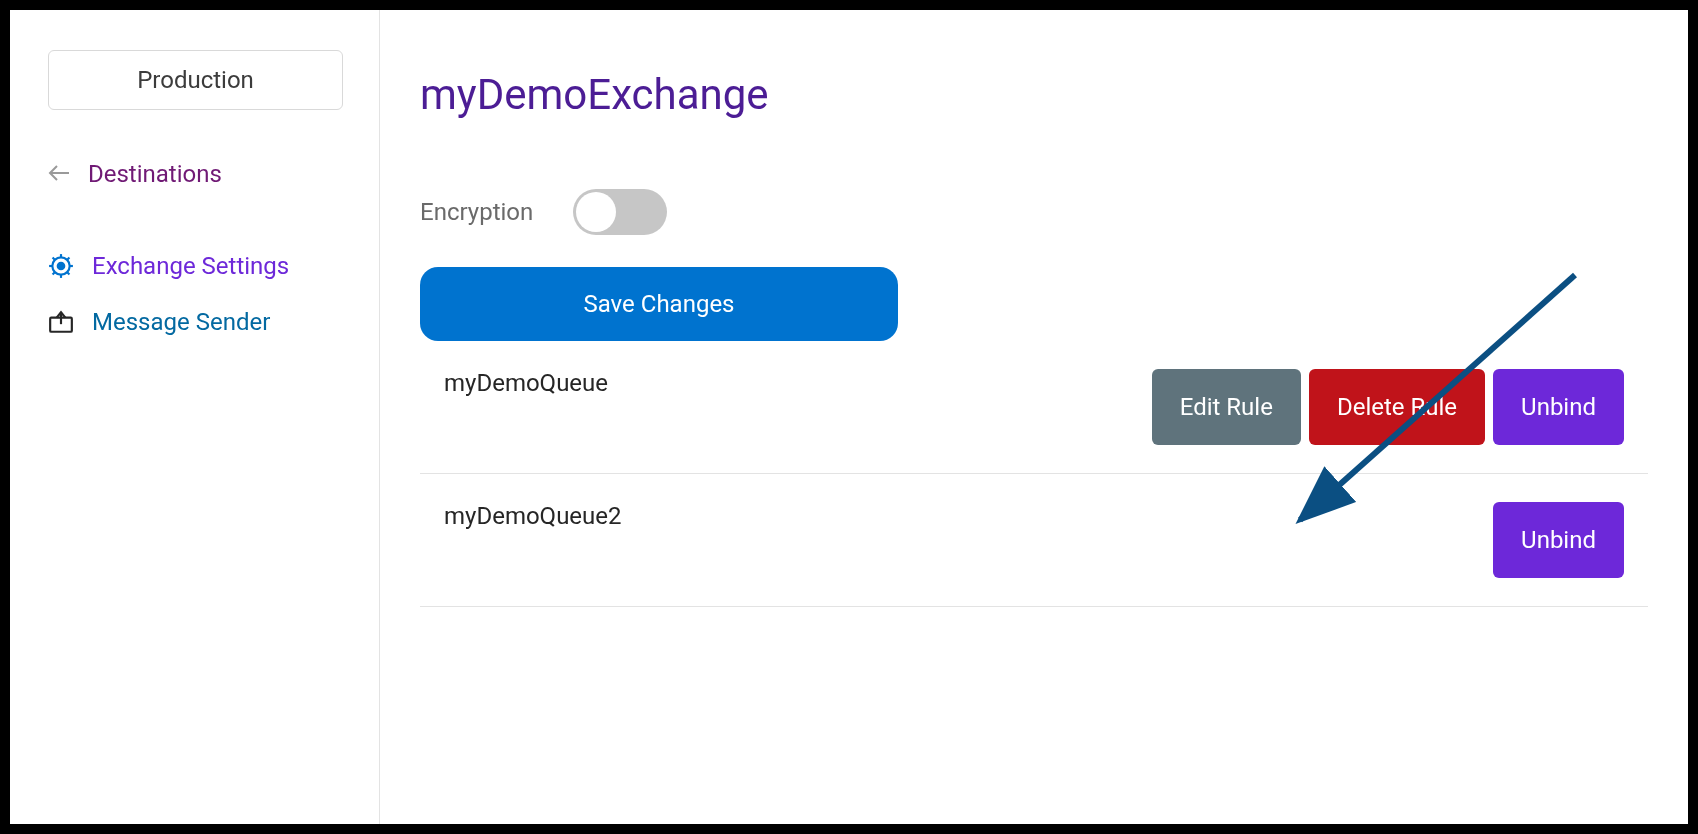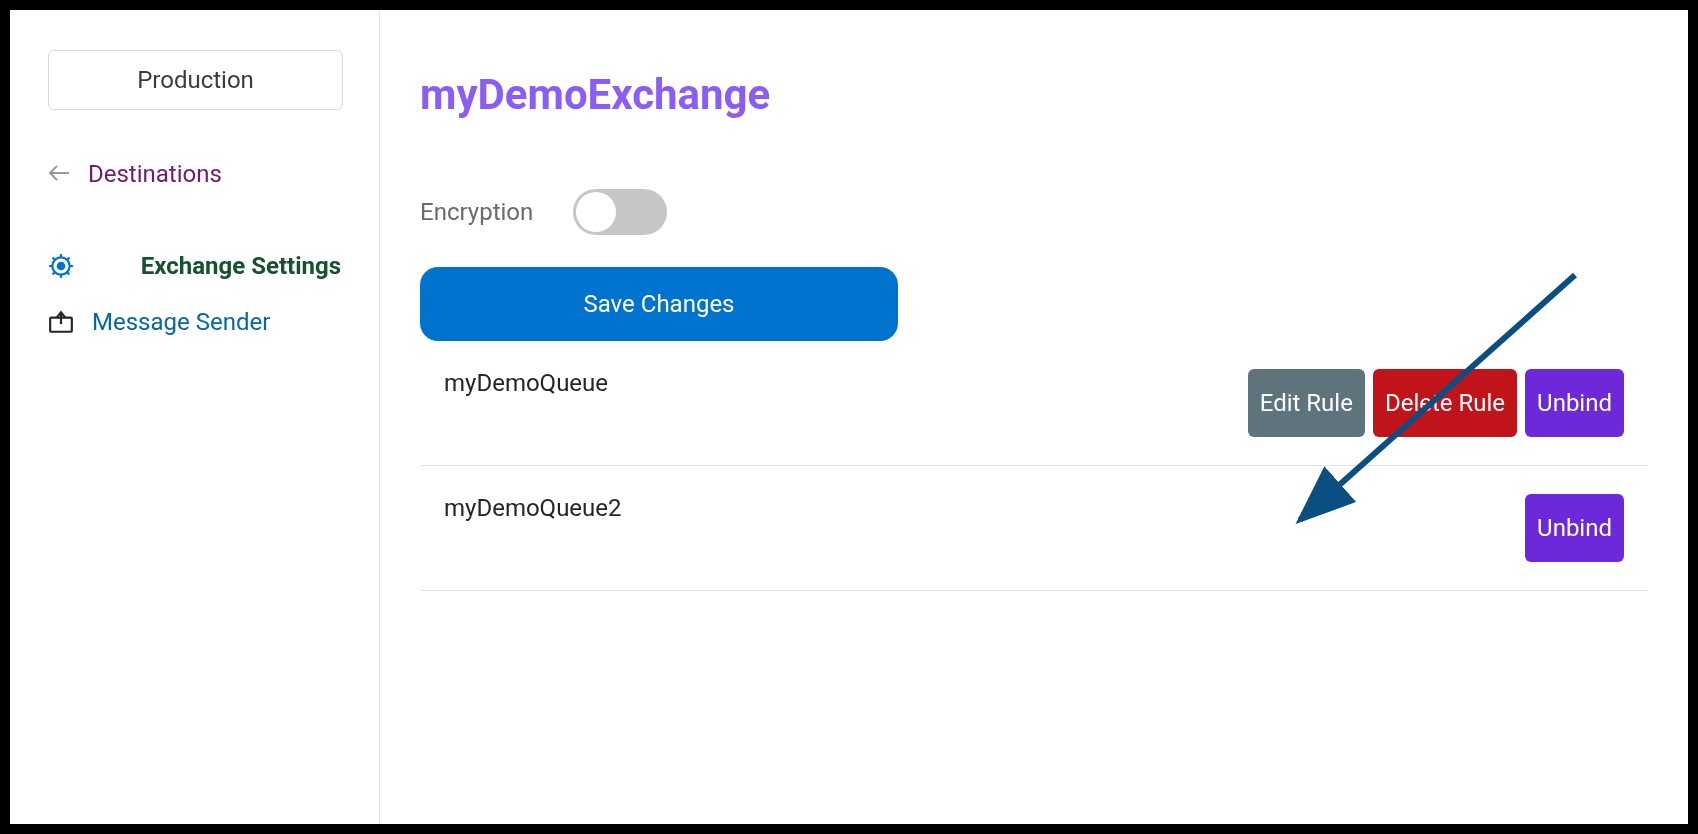--- a/index.html
+++ b/index.html
@@ -53,43 +53,42 @@
     .nav-item {
       display: flex;
       align-items: center;
       gap: 18px;
       font-size: 24px;
       padding: 14px 0;
       cursor: pointer;
       color: #0369a1;
     }
     .nav-item.active {
-      color: #14532d;
-      font-weight: 700;
-      justify-content: space-between;
+      color: #6d28d9;
+      font-weight: 400;
     }
     .nav-icon {
       width: 26px;
       height: 26px;
       display: inline-flex;
       align-items: center;
       justify-content: center;
     }
     .main {
       flex: 1;
       padding: 60px 0 0 0;
       overflow: visible;
     }
     .content {
       padding: 0 40px;
     }
     .page-title {
       font-size: 42px;
-      font-weight: 700;
-      color: #8b5cf6;
+      font-weight: 400;
+      color: #4c1d95;
       margin-bottom: 70px;
     }
     .enc-row {
       display: flex;
       align-items: center;
       gap: 40px;
       margin-bottom: 32px;
     }
     .enc-label {
       font-size: 24px;
@@ -143,22 +142,22 @@
     .queue-name {
       font-size: 24px;
       color: #262626;
       flex: 1;
     }
     .queue-actions {
       display: flex;
       gap: 8px;
     }
     .btn {
-      height: 68px;
-      padding: 0 12px;
+      height: 76px;
+      padding: 0 28px;
       border: none;
       border-radius: 6px;
       font-size: 24px;
       color: #fff;
       cursor: pointer;
       display: flex;
       align-items: center;
       justify-content: center;
     }
     .btn-gray { background: #5f737c; }

